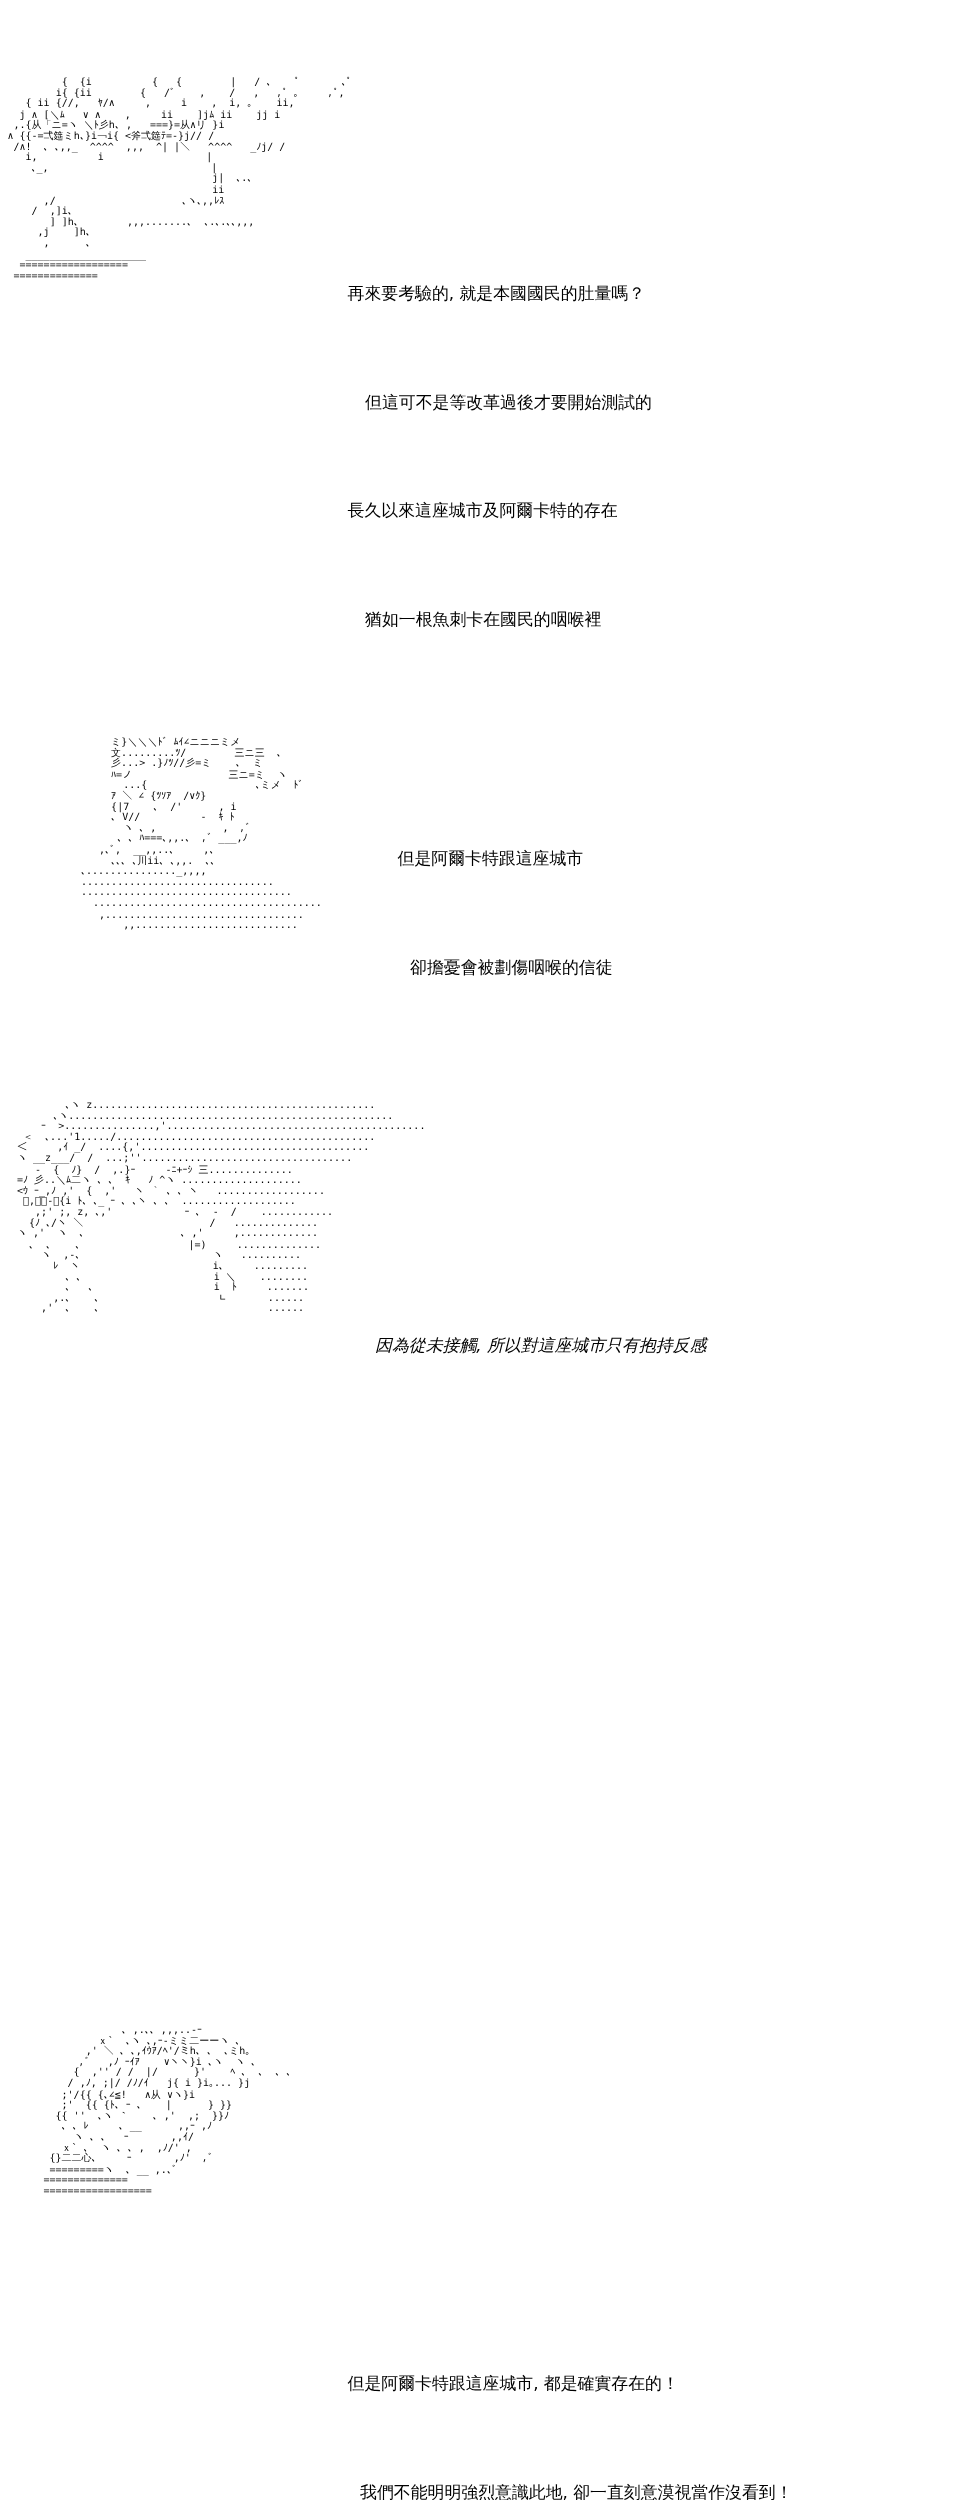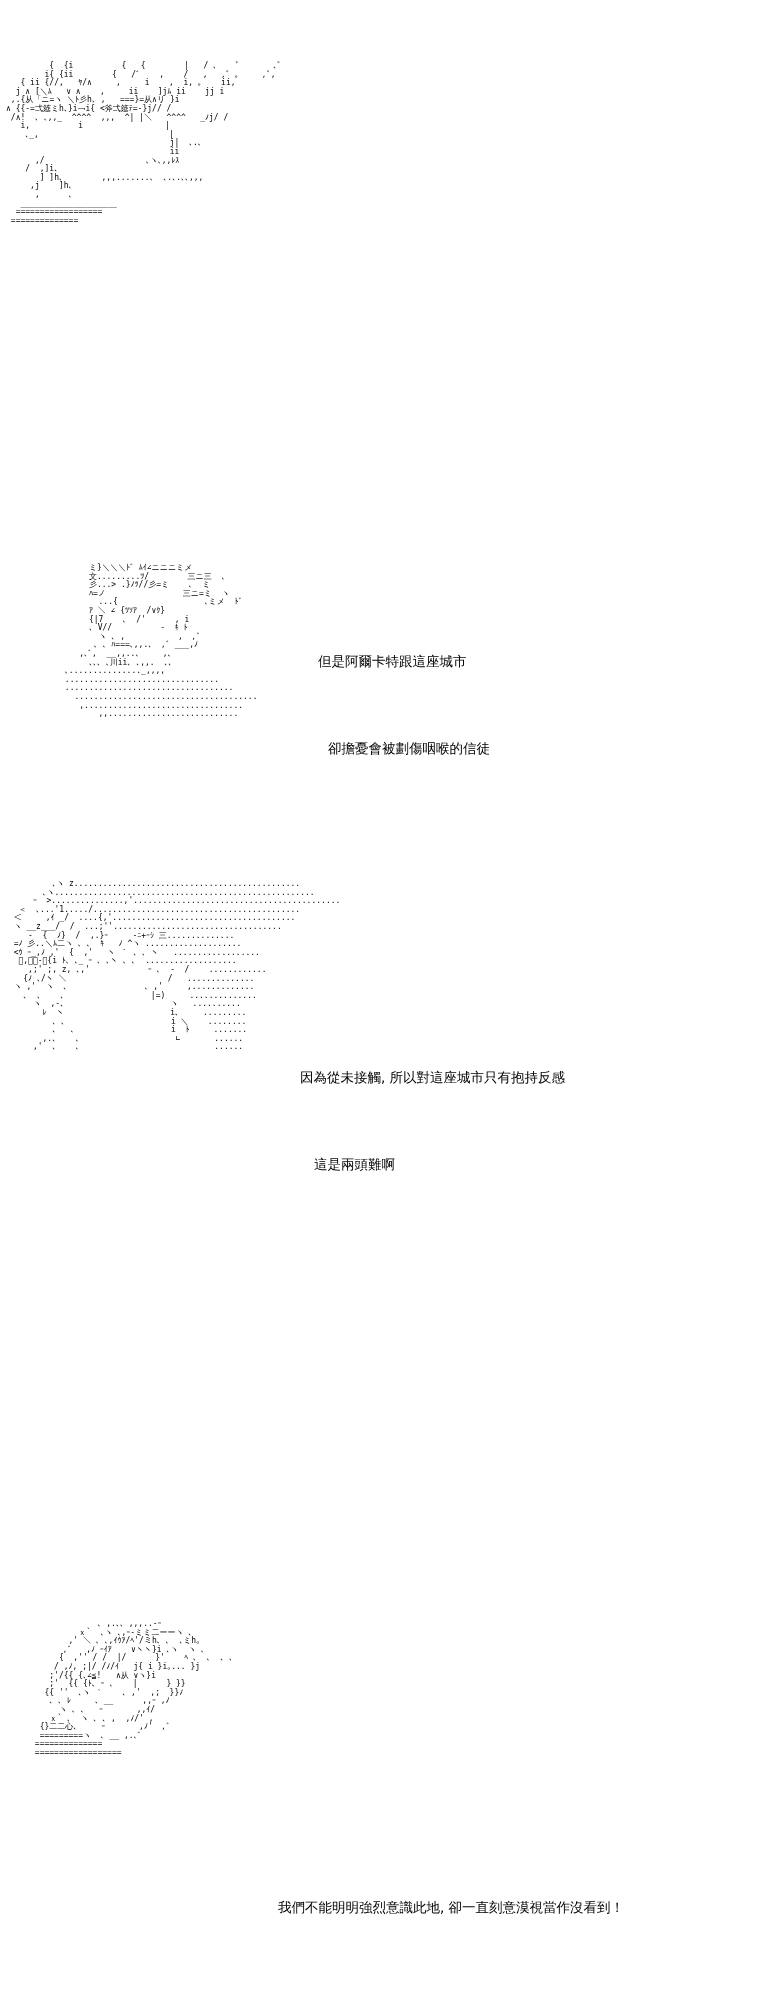--- a/index.html
+++ b/index.html
@@ -54,29 +54,29 @@
 
   
   #panel-1 { top: 0; height: 430px; }
   #aa-1 { left: 6px;  top: 62px;  font-size: 8px; line-height: 8.6px; }
   #text-1 { left: 278px; top: 163px; }
   #text-1 .line:nth-child(2) { padding-left: 14px; }
   #text-1 .line:nth-child(3) { padding-left: 0px;  }
   #text-1 .line:nth-child(4) { padding-left: 14px; }
 
   
-  #panel-2 { top: 404px; height: 430px; }
+  #panel-2 { top: 430px; height: 430px; }
   #aa-2 { left: 60px; top: 160px; font-size: 8px; line-height: 8.6px; }
   #text-2 { left: 318px; top: 185px; }
   #text-2 .line:nth-child(2) { padding-left: 10px; text-align: right; }
 
   
   #panel-3 { top: 860px; height: 560px; }
   #aa-3 { left: 4px; top: 20px; font-size: 8px; line-height: 8.6px; }
-  #text-3 { left: 300px; top: 145px; }
+  #text-3 { left: 300px; top: 145px; font-style: italic; }
   #text-3 .line:nth-child(2) { padding-left: 14px; }
   #text-3 .line:nth-child(3) { padding-left: 28px; }
 
   
   #panel-4 { top: 1420px; height: 580px; }
   #aa-4 { left: 30px; top: 200px; font-size: 8px; line-height: 8.6px; }
   #text-4 { left: 278px; top: 415px; }
   #text-4 .line:nth-child(2) { padding-left: 10px; }
 </style>
 </head>
@@ -97,20 +97,26 @@
                                   j|  ､.､
                                   ii
       ,/                     ､ヽ､,,ﾚｽ
     /  ,]i､
        ] ]h､        ,,,.......､  ､.､.､､,,,
      ,j    ]h､
       ,      ､
    ____________________
   ==================
  ==============</pre>
+    <div class="dialog" id="text-1">
+      <span class="line">再來要考驗的, 就是本國國民的肚量嗎？</span>
+      <span class="line">但這可不是等改革過後才要開始測試的</span>
+      <span class="line">長久以來這座城市及阿爾卡特的存在</span>
+      <span class="line">猶如一根魚刺卡在國民的咽喉裡</span>
+    </div>
   </div>
 
   <div class="panel" id="panel-2">
     <pre class="aa" id="aa-2">      ミ}＼＼＼ﾄﾞ ﾑｲ∠ニニニミメ
       文.........ﾂ/        三ニ三  ､
       彡...&gt; .}ﾉﾂ//彡=ミ    ､  ミ
       ﾊ=ノ                三ニ=ミ  ヽ
         ...{                  ､ミメ  ﾄﾞ
       ｱ ＼ ∠ {ﾂｿｱ  /∨ｸ}
       {|7    ､  /'      , i
@@ -147,21 +153,20 @@
   ヽ ,'  ヽ  ､                ､ ,'     ,.............
     ､  ､    ､                  |=)     ..............
       ヽ  ,-､                      ヽ   ..........
         ﾚ  ヽ                      i､     .........
           ､ ､                      i ＼    ........
           ､   ､                    i  ﾄ     .......
         ,.､    ､                    ∟       ......
       ,'  ､    ､                            ......</pre>
     <div class="dialog" id="text-3">
       <span class="line">因為從未接觸, 所以對這座城市只有抱持反感</span>
-      <span class="line">這是兩頭難啊</span>
     </div>
   </div>
 
   <div class="panel" id="panel-4">
     <pre class="aa" id="aa-4">              ､ ,.､､ ,,,..-ｰ
           ｘ`  ､ヽ ､,ｰ-ミミ二ーーヽ ､
         ,' ＼ ､ ､,ｲｳｱ/ﾍ'/ミh､ ､  ､ミh｡
        ,ﾞ   ,ﾉ ｰｲｱ    ∨ヽヽ}i ､ヽ  ヽ ､
       {  ,'' / /  |/      }'    ﾍ ､  ､  ､ ､
      / ,ﾉ, ;|/ /ﾉ/ｲ   j{ i }i｡... }j
@@ -169,17 +174,18 @@
     ;'  {{ {ﾄ､ ｰ ､    |      } }}
    {{ ''  ､ヽ ｀    ､ ,'  ,;  }}ﾉ
     ､ ､ ﾚ     ､ __      ,,ｰ ,ﾉ
       ヽ ､ ､   ｰ       ,,ｲ/
     ｘ` ､  ヽ ､ ､ ,  ,ﾉ/' ,
   {}二二心､     ｰ       ,ﾉ'  ,ﾞ
   =========ヽ  ､ __ ,.､ﾞ
  ==============
  ==================</pre>
     <div class="dialog" id="text-4">
+      <span class="line">但是阿爾卡特跟這座城市, 都是確實存在的！</span>
       <span class="line">我們不能明明強烈意識此地, 卻一直刻意漠視當作沒看到！</span>
     </div>
   </div>
 
 </div>
 
 </body></html>

